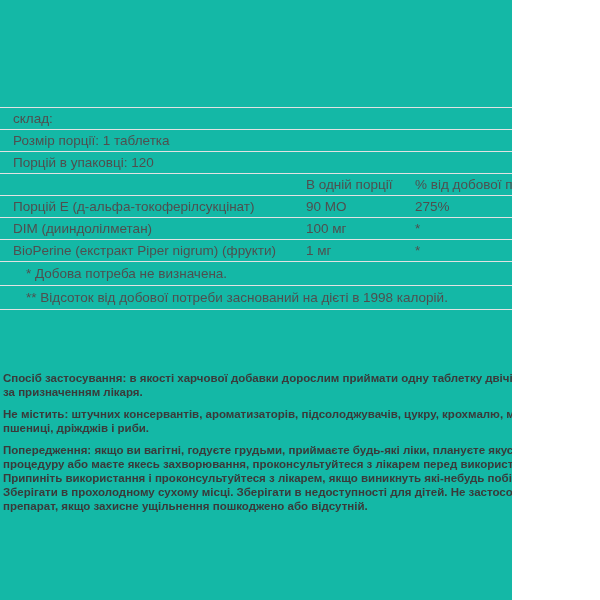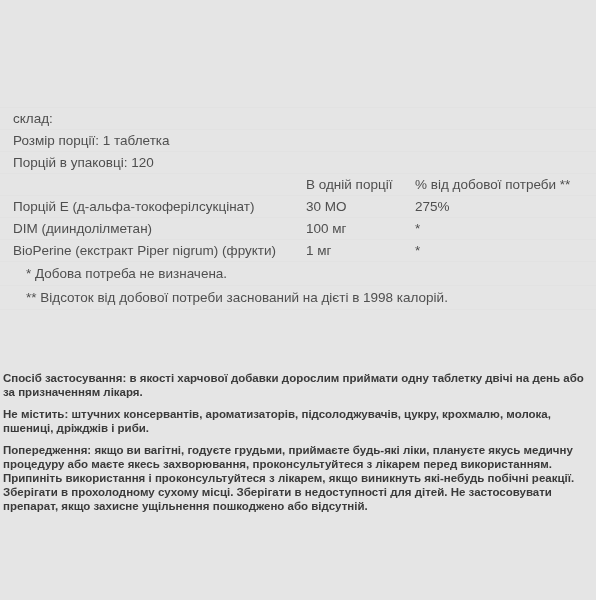--- a/index.html
+++ b/index.html
@@ -4,23 +4,23 @@
 <style>
   * { box-sizing: border-box; }
   html, body {
     margin: 0;
     padding: 0;
     background: #ffffff;
     font-family: "Liberation Sans", sans-serif;
   }
   .page {
     position: relative;
-    width: 596px;
+    width: 512px;
     height: 600px;
-    background: #e5e5e5;
+    background: #14b8a6;
     overflow: hidden;
   }
   table.facts-table {
     position: absolute;
     top: 107px;
     left: 0;
     width: 600px;
     border-collapse: collapse;
     table-layout: fixed;
     border-bottom: 1px solid #e2e2e2;
@@ -76,21 +76,21 @@
       <tr>
         <td class="c1" colspan="3">Порцій в упаковці: 120</td>
       </tr>
       <tr>
         <td class="c1"></td>
         <td>В одній порції</td>
         <td>% від добової потреби **</td>
       </tr>
       <tr>
         <td class="c1">Порцій E (д-альфа-токоферілсукцінат)</td>
-        <td>30 МО</td>
+        <td>90 МО</td>
         <td>275%</td>
       </tr>
       <tr>
         <td class="c1">DIM (дииндолілметан)</td>
         <td>100 мг</td>
         <td>*</td>
       </tr>
       <tr>
         <td class="c1">BioPerine (екстракт Piper nigrum) (фрукти)</td>
         <td>1 мг</td>

